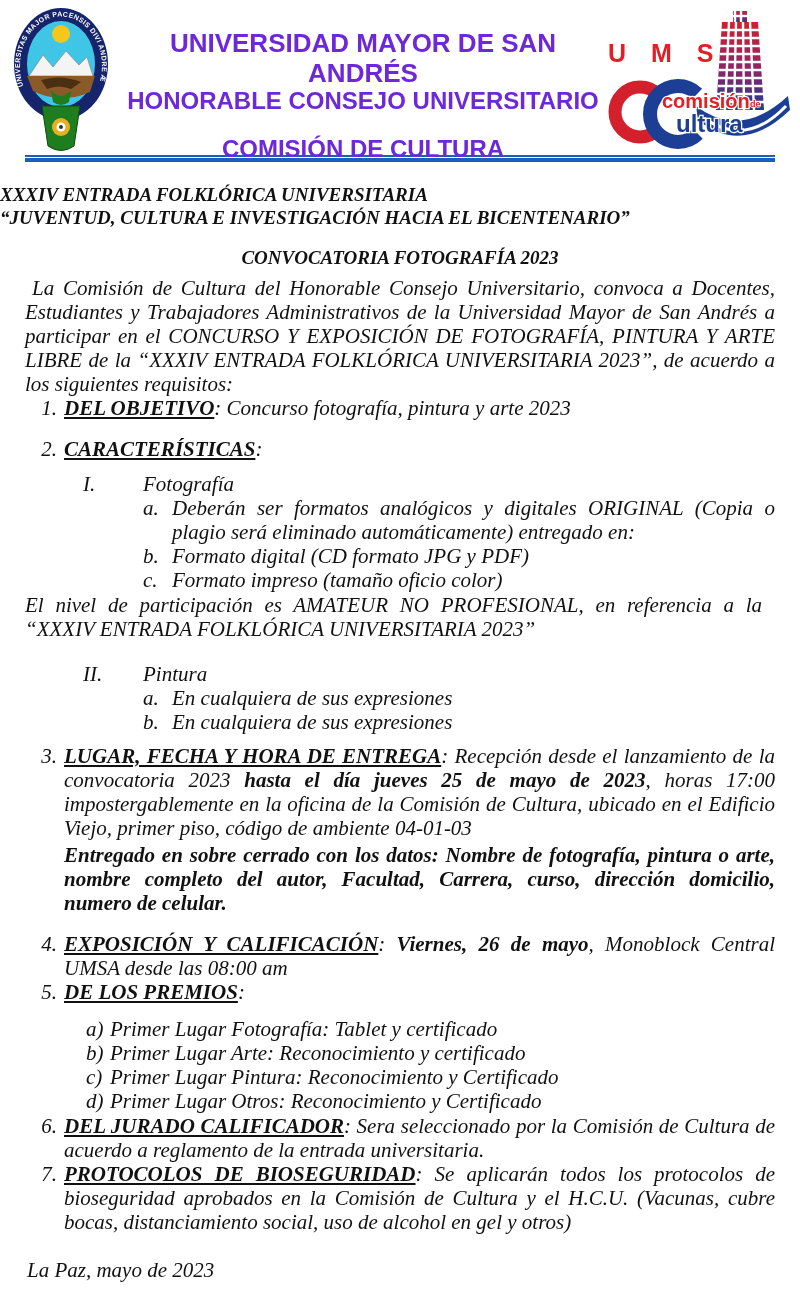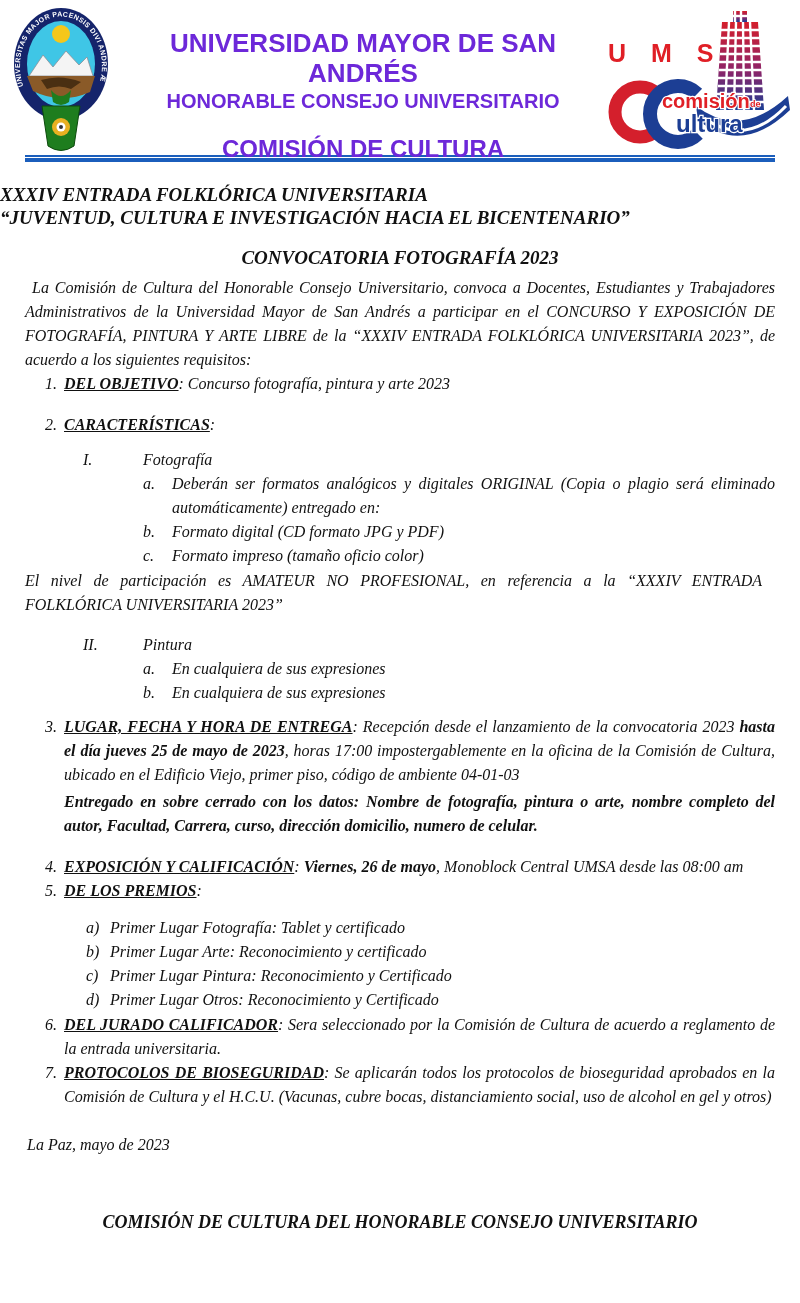--- a/index.html
+++ b/index.html
@@ -8,35 +8,35 @@
     font-family:"Liberation Serif","DejaVu Serif",serif;
     color:#111;
   }
   .doc{width:800px;height:1303px;position:relative;}
 
   
   .header{display:flex;height:155px;box-sizing:border-box;padding-top:6px;}
   .header-left{width:122px;display:flex;justify-content:center;}
   .header-center{flex:1;text-align:center;font-family:"Liberation Sans","DejaVu Sans",sans-serif;font-weight:bold;color:#6d28d9;}
   .org1{font-size:26px;line-height:30px;padding-top:22px;letter-spacing:0px;}
-  .org2{font-size:20px;line-height:26px;text-align:center;}
+  .org2{font-size:24px;line-height:26px;text-align:center;}
   .org3{font-size:24px;line-height:26px;margin-top:22px;}
   .header-right{width:196px;}
 
   .rule{margin:0 25px;}
   .rule .thin{height:2px;background:#1b5ebc;}
   .rule .gap{height:1px;background:#ffffff;}
   .rule .thick{height:4px;background:#1b5ebc;}
 
   
   .titles{margin-top:21px;text-align:left;font-weight:bold;font-style:italic;font-size:19px;line-height:23px;}
   .subtitle{margin-top:17px;text-align:center;font-weight:bold;font-style:italic;font-size:19px;line-height:23px;}
 
   
-  .para,.li-content,.marker{font-size:16px;line-height:24px;font-style:italic;}
+  .para,.li-content,.marker{font-size:21px;line-height:24px;font-style:italic;}
   .intro{margin:7px 25px 0 25px;text-align:justify;text-indent:7px;}
   .hd{font-weight:bold;text-decoration:underline;}
   .b{font-weight:bold;}
 
   .li{display:flex;margin-right:25px;}
   .li .marker{flex:none;}
   .li .li-content{flex:1;text-align:justify;}
 
   .li-num{margin-left:38px;}
   .li-num > .marker{width:26px;box-sizing:border-box;text-align:right;padding-right:7px;}

